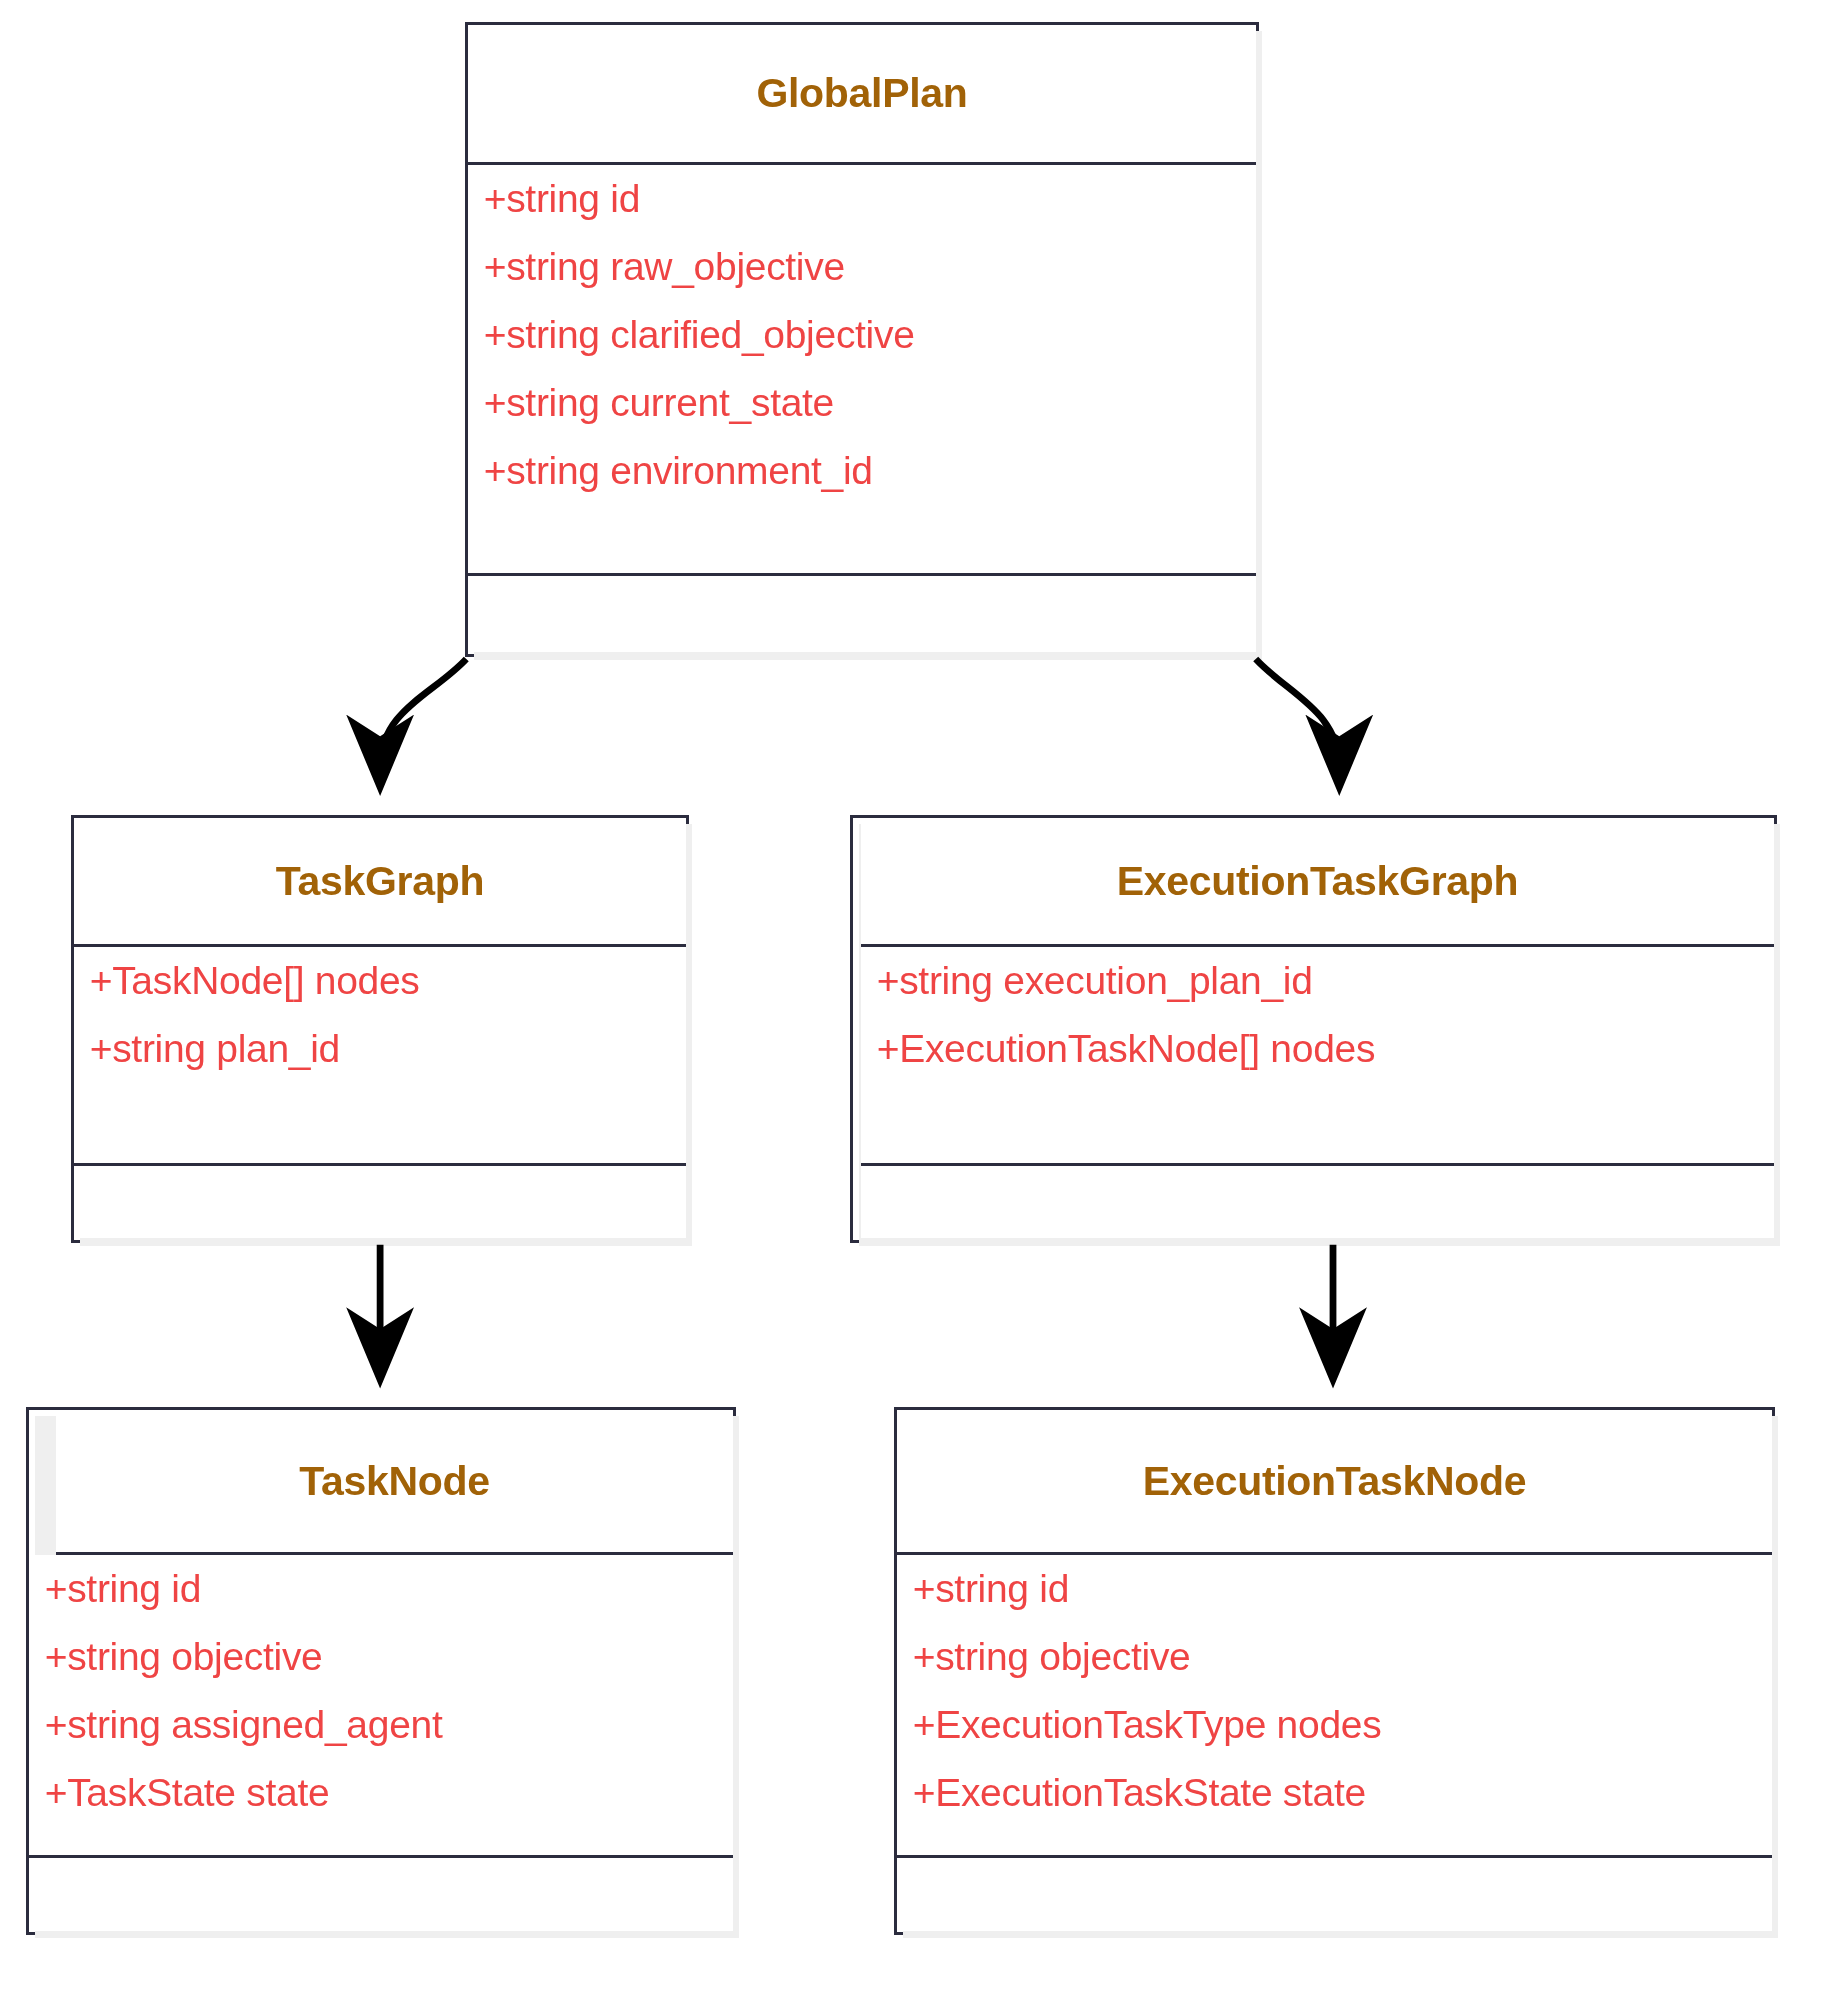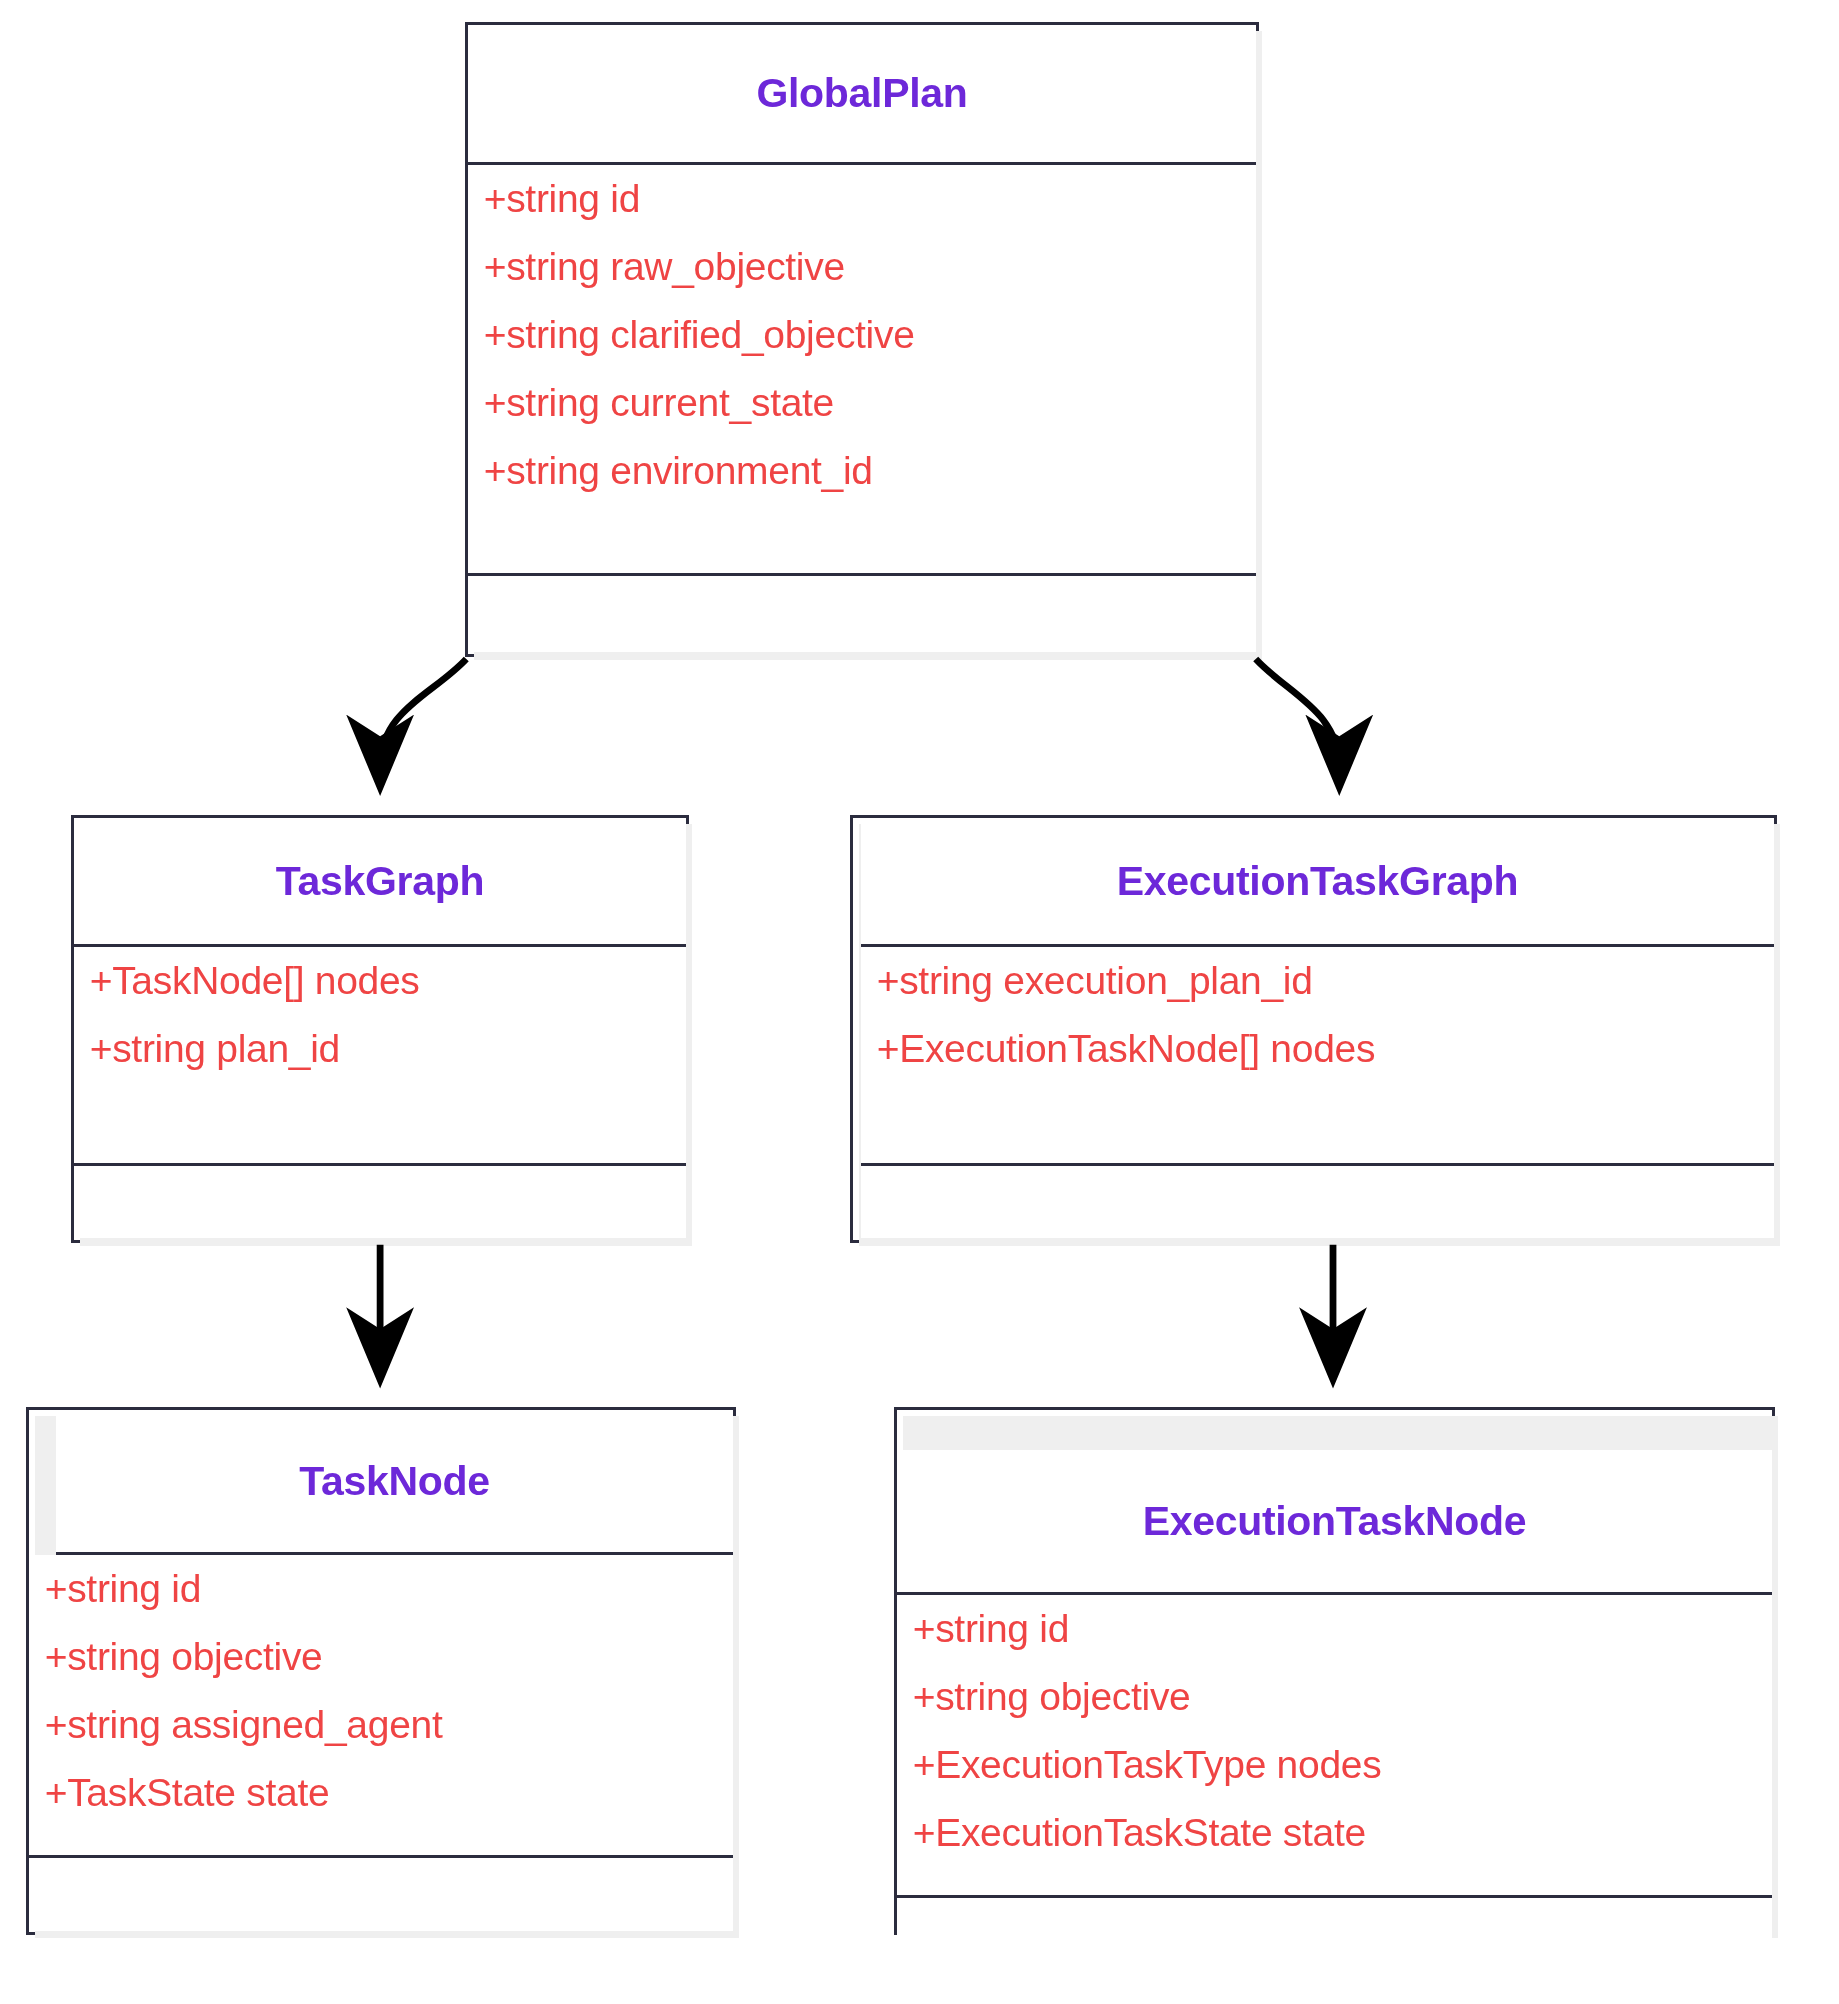--- a/index.html
+++ b/index.html
@@ -36,21 +36,21 @@
   }
 
   .uml-title {
     box-sizing: border-box;
     display: flex;
     align-items: center;
     justify-content: center;
     border-bottom: 3.7px solid #2b2c3e;
     background: #ffffff;
     font-weight: bold;
-    color: #6d28d9;
+    color: #a16207;
     letter-spacing: -0.3px;
     text-align: center;
   }
   .uml-attrs {
     box-sizing: border-box;
     background: #ffffff;
     border-bottom: 3.7px solid #2b2c3e;
     display: flex;
     flex-direction: column;
     justify-content: flex-start;
@@ -80,21 +80,21 @@
   #box-exectaskgraph .uml-title   { height: 129px; font-size: 41px; }
   #box-exectaskgraph .uml-attrs   { height: 219px; padding: 0 0 0 15.7px; font-size: 39px; line-height: 68px; }
   #box-exectaskgraph .uml-methods { height: 72px; }
 
   #box-tasknode         { left: 26px;   top: 1407px; width: 710px; height: 528px; }
   #box-tasknode .uml-title   { height: 145px; font-size: 41px; margin-left: 27px; }
   #box-tasknode .uml-attrs   { height: 303px; padding: 0 0 0 15.7px; font-size: 39px; line-height: 68px; }
   #box-tasknode .uml-methods { height: 73px; }
 
   #box-exectasknode     { left: 894px; top: 1407px; width: 881px; height: 528px; }
-  #box-exectasknode .uml-title   { height: 145px; font-size: 41px; margin-top: 40px; }
+  #box-exectasknode .uml-title   { height: 145px; font-size: 41px; }
   #box-exectasknode .uml-attrs   { height: 303px; padding: 0 0 0 15.7px; font-size: 39px; line-height: 68px; }
   #box-exectasknode .uml-methods { height: 73px; }
 
   
   #edges {
     position: absolute;
     left: 0; top: 0;
     width: 1840px;
     height: 2005px;
     z-index: 6;

